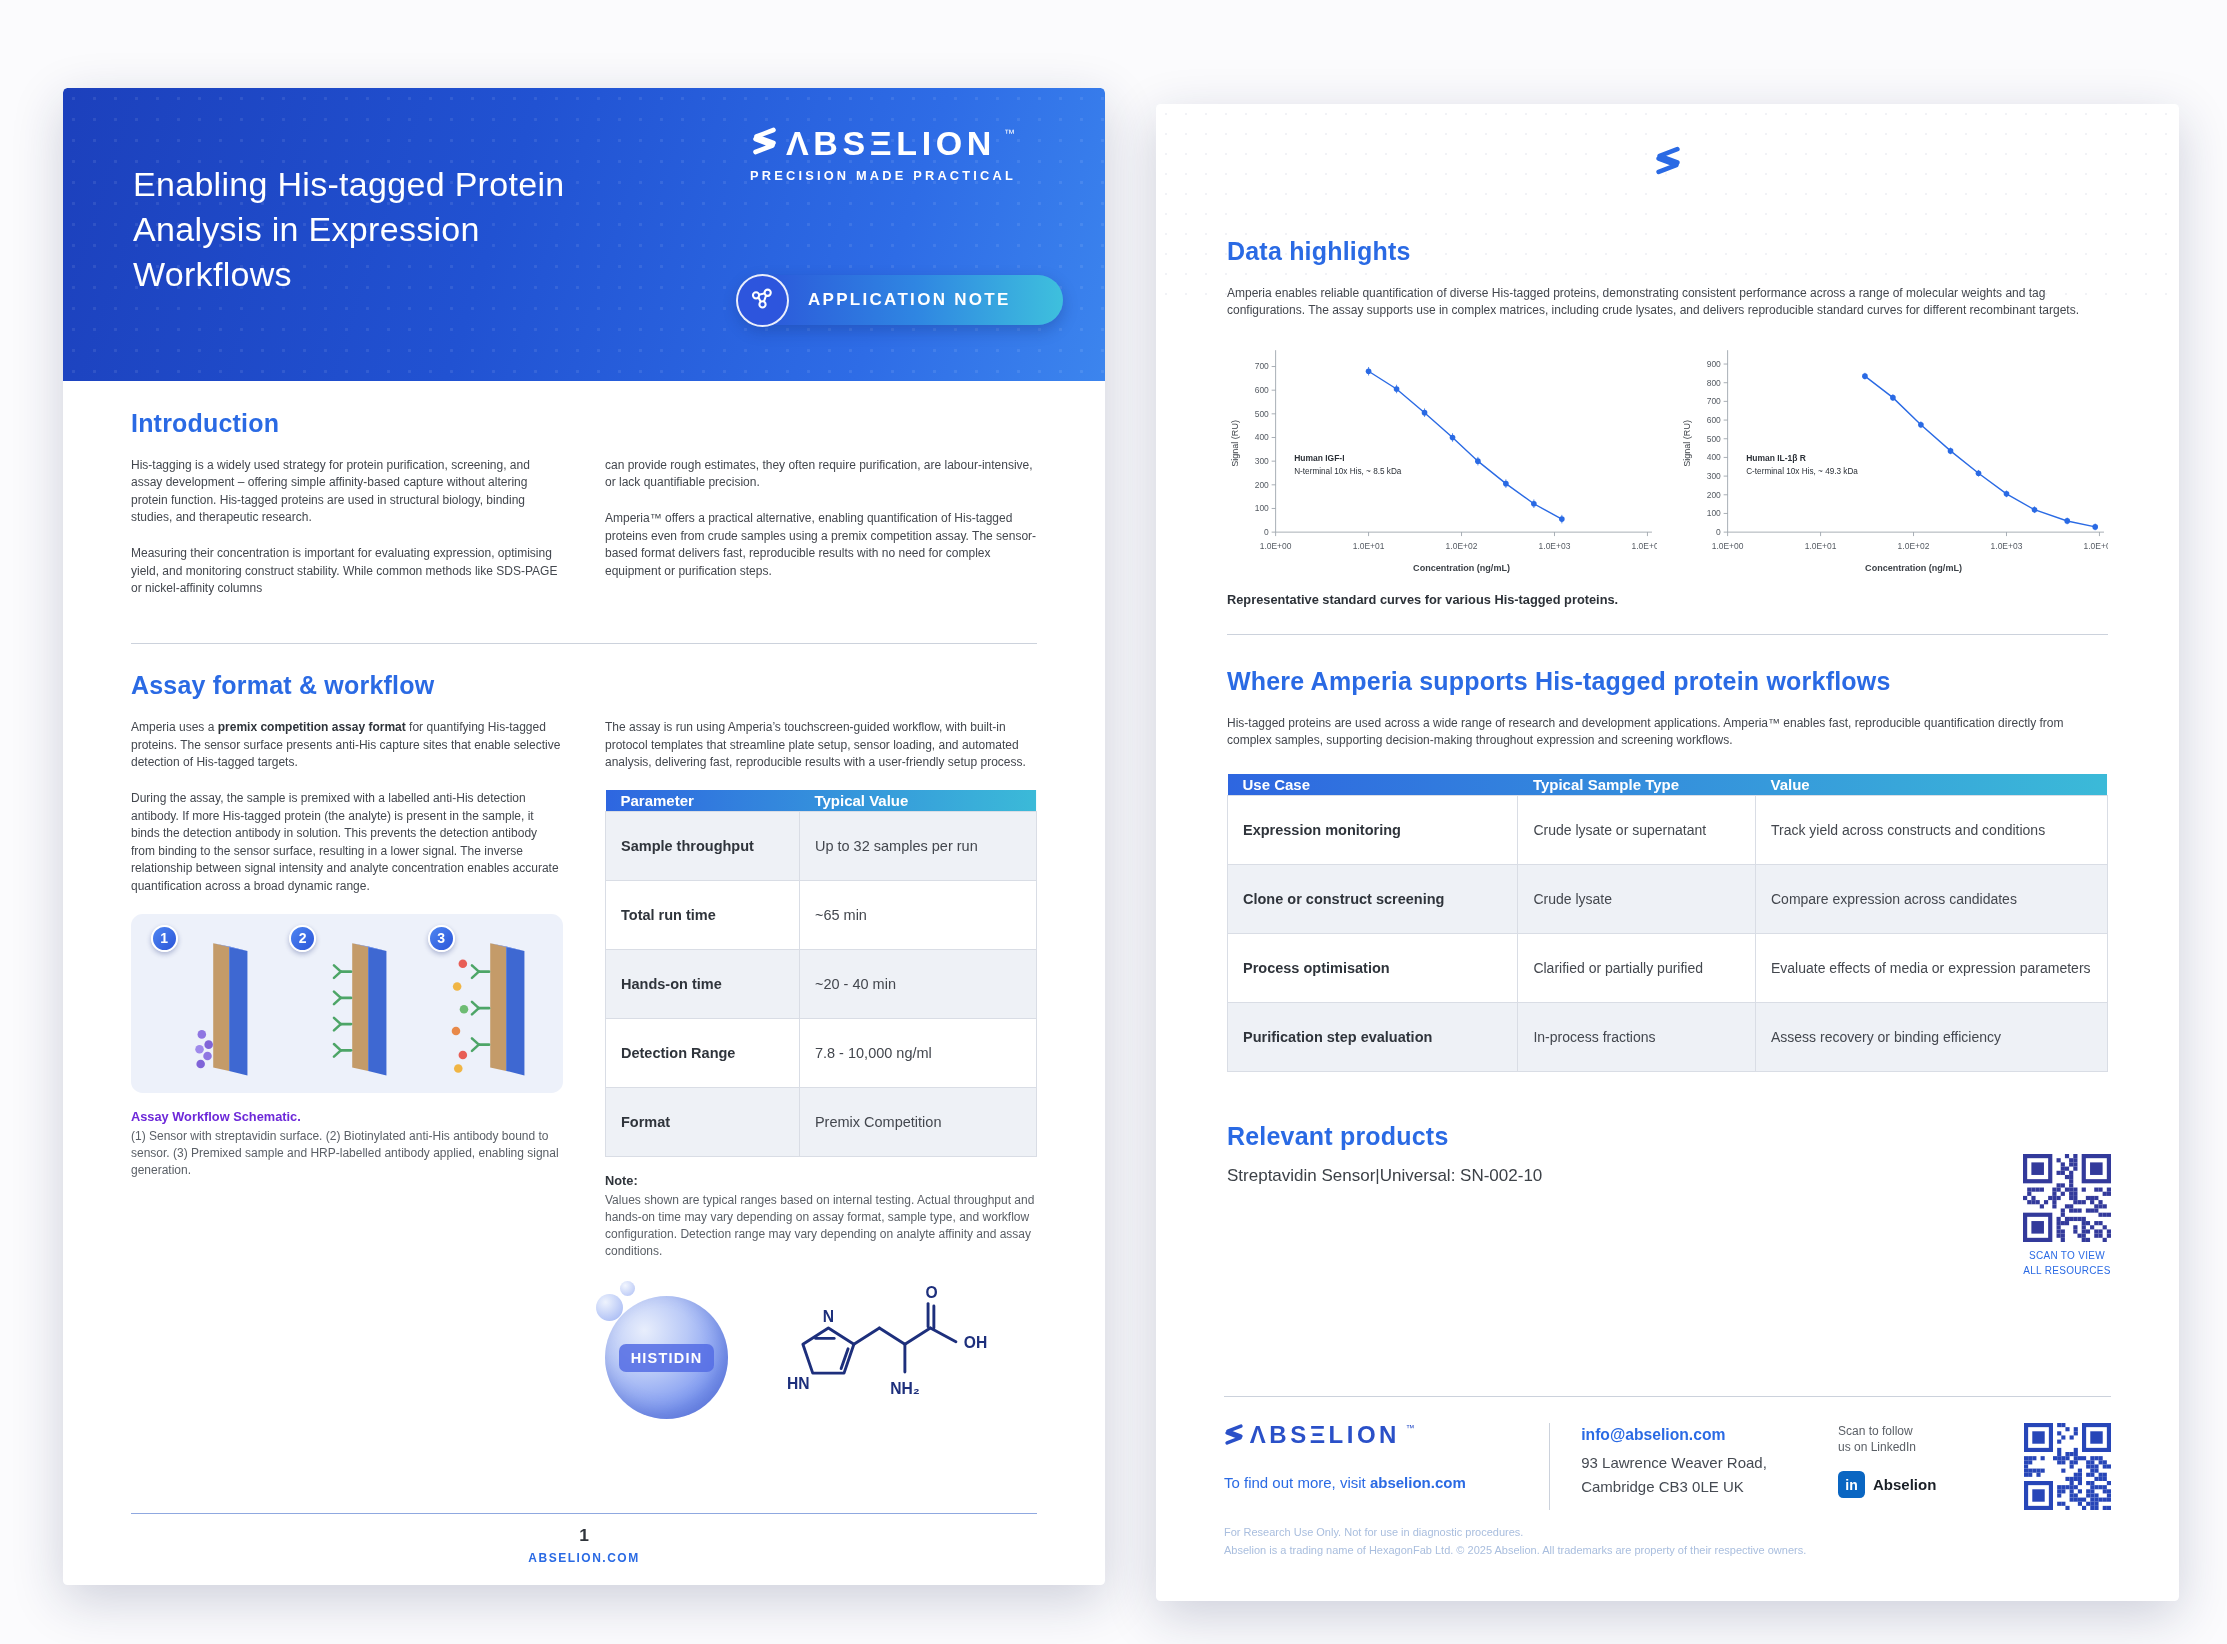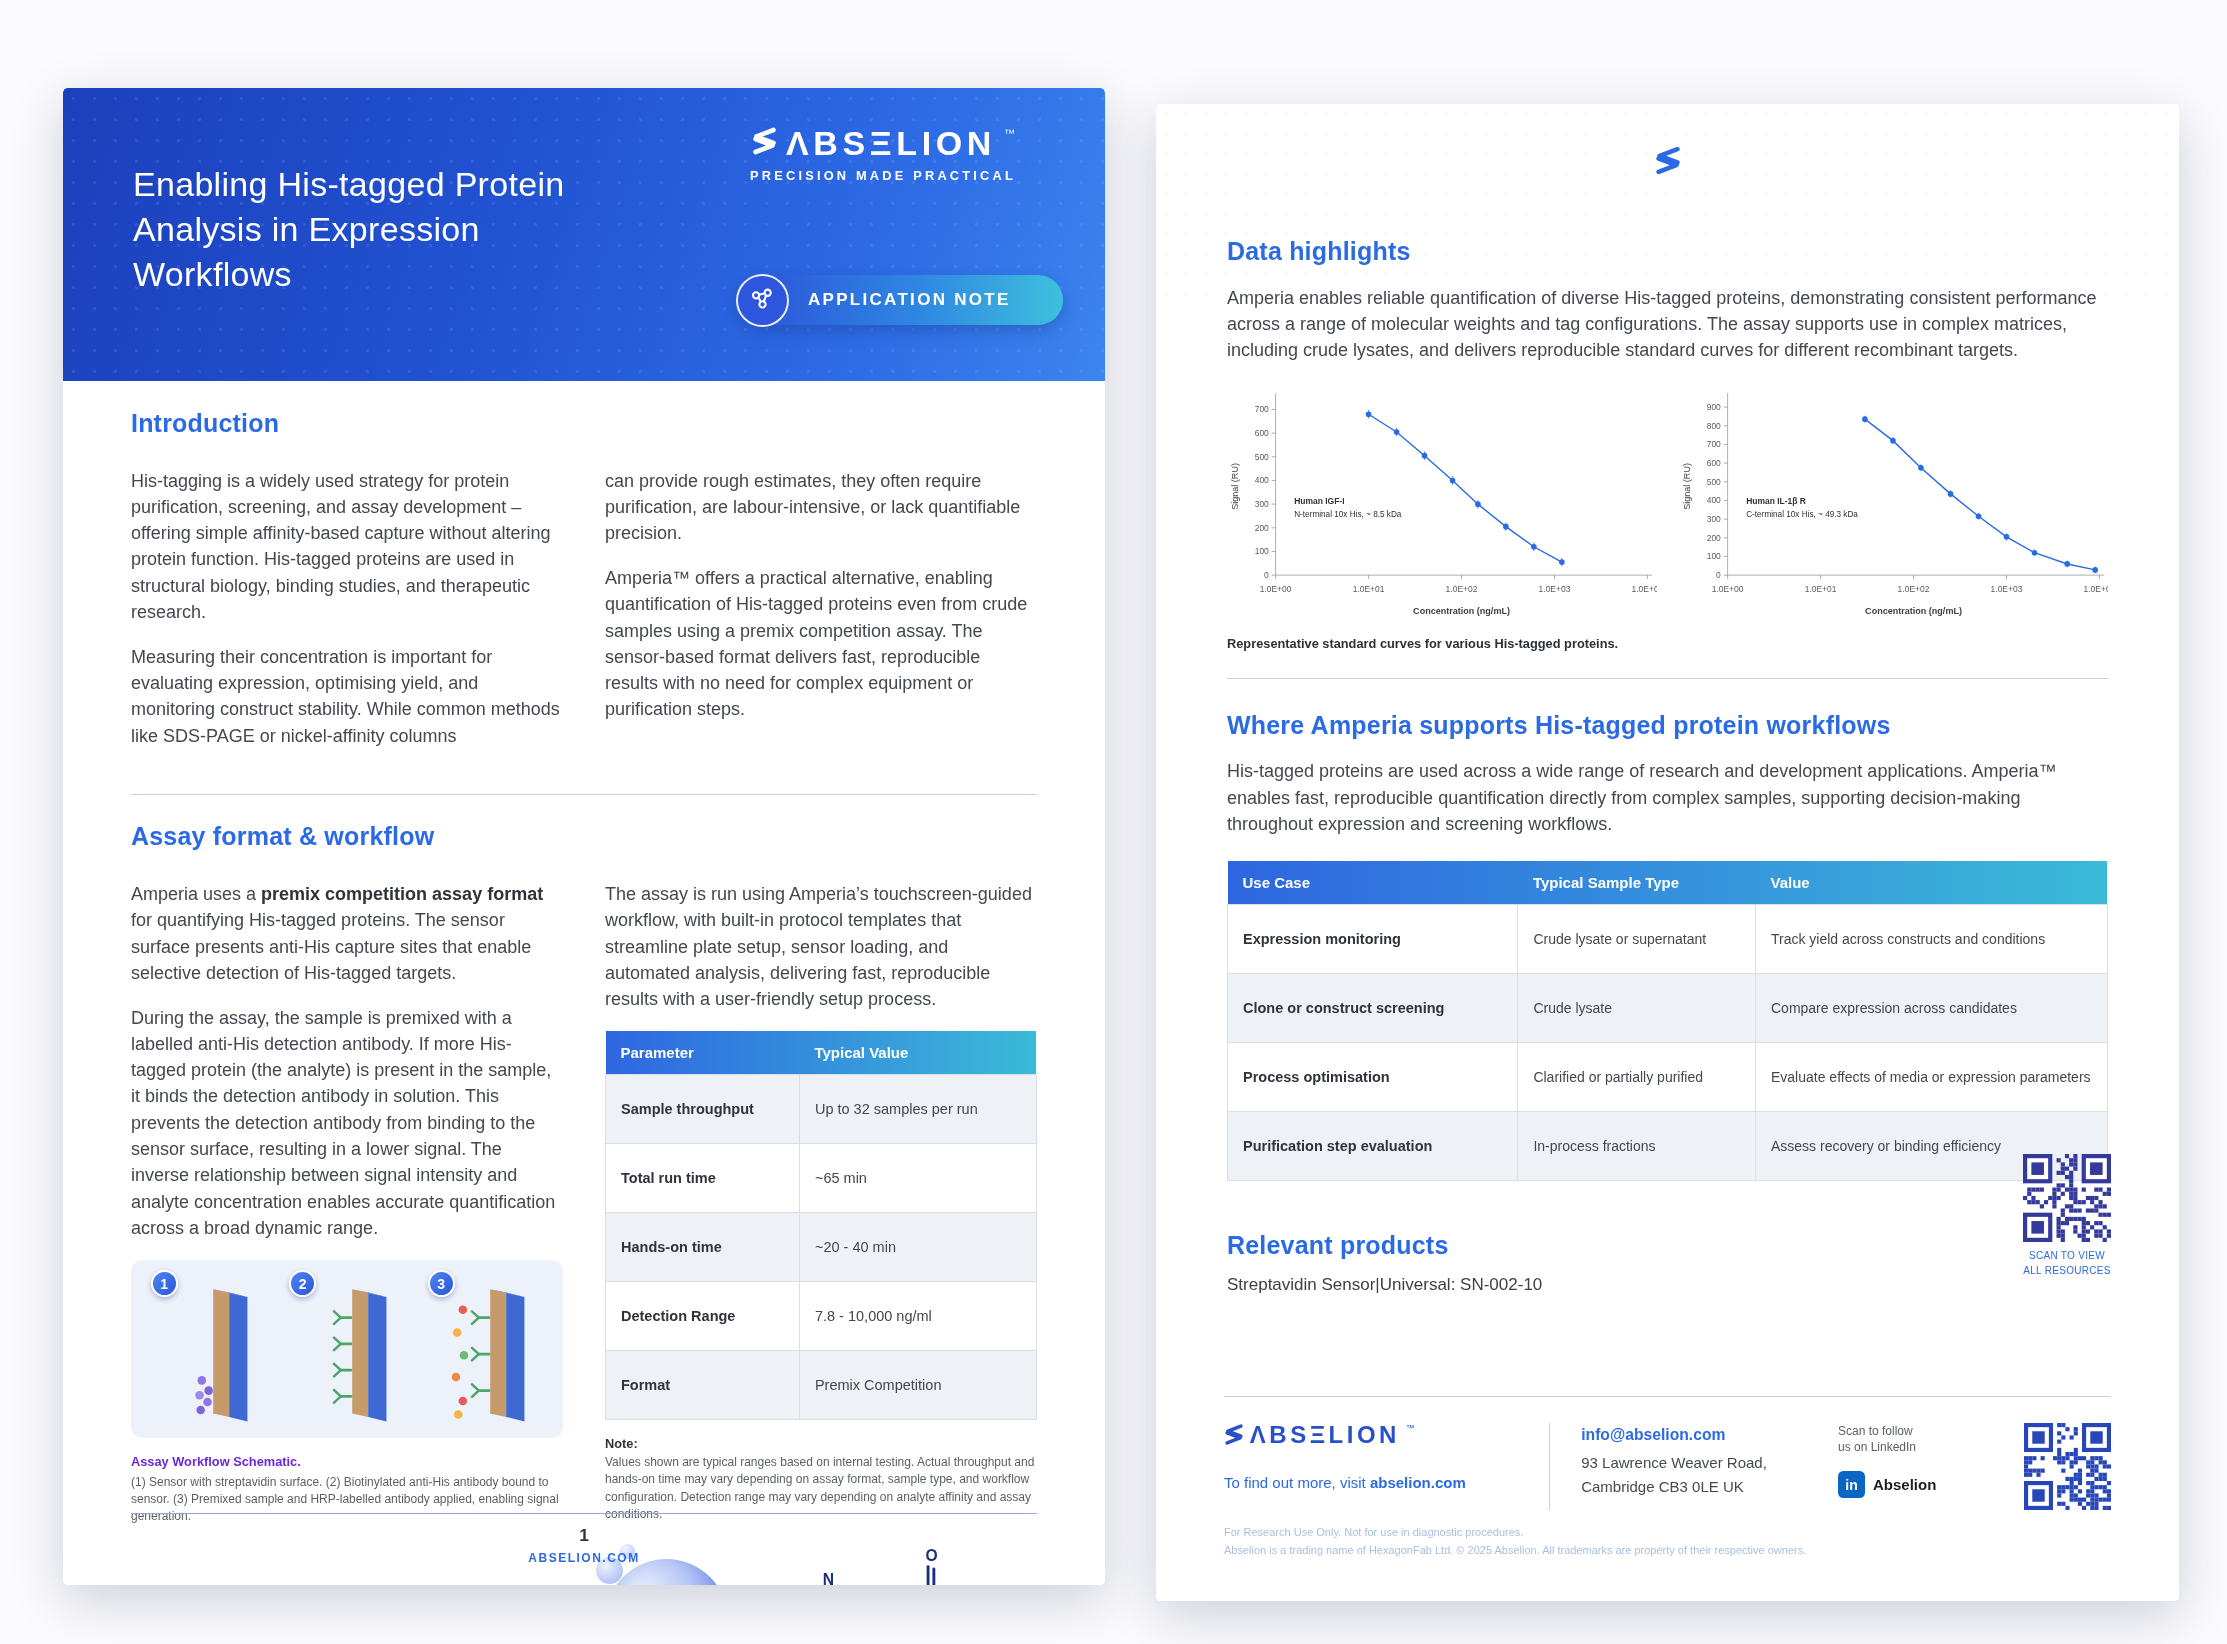--- a/index.html
+++ b/index.html
@@ -27,40 +27,40 @@
     box-shadow:0 5.8px 15px rgba(10,30,90,.25);}
   .badge-circle{width:53px;height:53px;margin-left:-2.3px;border-radius:50%;background:#2d55dd;
     border:2.3px solid rgba(255,255,255,.9);display:flex;align-items:center;justify-content:center;flex:0 0 auto;}
   .badge-circle svg{width:31px;height:31px;}
   .badge-label{flex:1;text-align:center;color:#fff;font-size:17px;font-weight:600;letter-spacing:2.3px;padding-right:33px;}
 
   
   .p1-body{padding:28px 68px 0;}
   .sec-heading{color:#2a6ae4;font-size:25px;font-weight:700;letter-spacing:0.2px;margin:0 0 18.6px;}
   .two-col{display:grid;grid-template-columns:1fr 1fr;column-gap:42px;align-items:start;}
-  .bodytext{font-size:18px;line-height:1.46;color:#43474e;margin-bottom:18.6px;margin-top:11px;}
+  .bodytext{font-size:12px;line-height:1.46;color:#43474e;margin-bottom:18.6px;}
   .bodytext strong{color:#2f343b;}
   .divider{border:none;border-top:1.2px solid #ccd2dc;margin:27px 0 0;}
   .assay-head{margin-top:27px;}
 
   .schematic{background:#edf1fa;border-radius:11.6px;padding:20px 29px 12.8px;display:flex;justify-content:space-between;
     margin:3.5px 0 16px;}
   .step{position:relative;width:97px;height:146px;}
   .step-badge{position:absolute;left:-9.3px;top:-9.3px;width:27px;height:27px;border-radius:50%;z-index:2;
     background:linear-gradient(135deg,#4e86f2,#2b55d8);color:#fff;font-weight:700;font-size:14px;
     display:flex;align-items:center;justify-content:center;border:2.3px solid #fff;box-shadow:0 2.3px 5.8px rgba(20,40,120,.3);}
   .sensor{display:block;width:87px;height:146px;margin-left:8px;}
 
   .schem-title{font-size:12.8px;font-weight:700;color:#6d28d9;margin-bottom:4.6px;}
   .schem-cap{font-size:12px;line-height:1.42;color:#5a5f66;}
 
   table{width:100%;border-collapse:collapse;}
   .ptable{margin-top:3.5px;}
   thead tr{background:linear-gradient(90deg,#2e66e0,#3bbad8);}
-  th{color:#fff;text-align:left;font-size:15px;font-weight:700;padding:13px 15px;}
+  th{color:#fff;text-align:left;font-size:15px;font-weight:700;padding:2px 15px;}
   td{font-size:14.5px;color:#43474e;padding:26px 15px;border:0.6px solid #d9dde5;}
   td.cell-key{font-weight:700;color:#2f343b;}
   .ptable tbody tr:nth-child(odd){background:#eef1f6;}
   .ptable td.cell-key{width:45%;}
 
   .note-label{font-size:12.8px;font-weight:700;color:#2f343b;margin-top:16px;}
   .note-text{font-size:12px;line-height:1.42;color:#5a5f66;margin-top:3.5px;}
 
   .illos{display:flex;align-items:center;gap:32px;margin-top:25.5px;}
   .bubble{position:relative;width:123px;height:123px;border-radius:50%;flex:0 0 auto;

